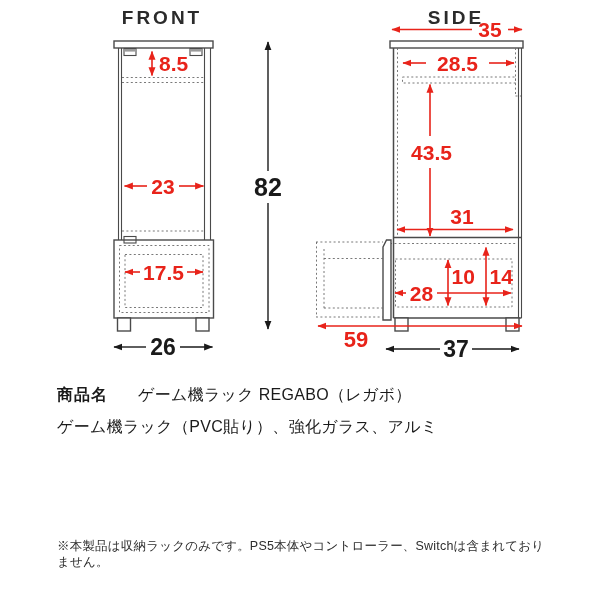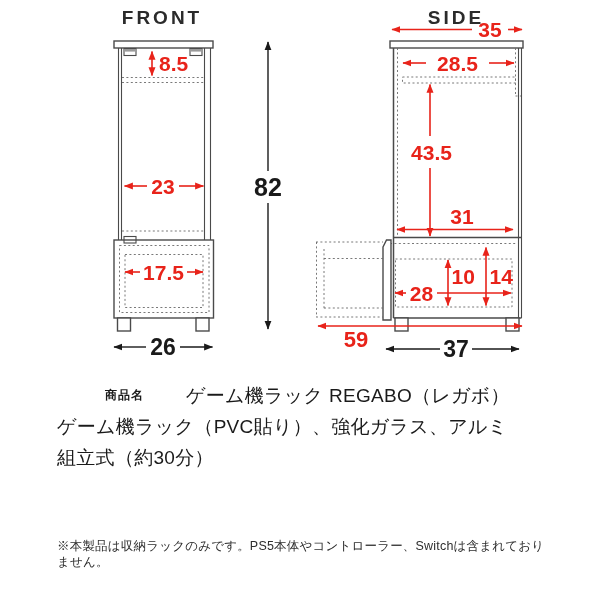--- a/index.html
+++ b/index.html
@@ -18,22 +18,22 @@
   .wood{fill:#ffffff;stroke:#4a4a4a;stroke-width:1.4;}
   .wline{stroke:#4a4a4a;stroke-width:1.1;fill:none;}
   .wline2{stroke:#4a4a4a;stroke-width:1.5;fill:none;}
   .dotted{stroke:#6a6a6a;stroke-width:0.9;fill:none;stroke-dasharray:2 2.4;}
   .rline{stroke:#e8231a;stroke-width:1.6;fill:none;}
   .bline{stroke:#1a1a1a;stroke-width:1.4;fill:none;}
   .grayfill{stroke:#9a9a9a;stroke-width:2.6;fill:none;}
 
   .spec-table{position:absolute;left:57px;top:380px;}
   .spec-row{display:flex;align-items:center;height:31.4px;}
-  .spec-label{width:81px;font-size:12px;font-weight:700;color:#1a1a1a;letter-spacing:1px;flex:none;margin-left:48px;}
-  .spec-value{font-size:19px;color:#1a1a1a;letter-spacing:0.3px;white-space:nowrap;}
+  .spec-label{width:81px;font-size:16px;font-weight:700;color:#1a1a1a;letter-spacing:1px;flex:none;}
+  .spec-value{font-size:16px;color:#1a1a1a;letter-spacing:0.3px;white-space:nowrap;}
   .footnotes{position:absolute;left:57px;top:539px;width:492px;font-size:12.5px;line-height:15.8px;color:#2e2e2e;letter-spacing:0.2px;}
 </style>
 </head>
 <body>
 
 <div>
 <svg width="600" height="372" viewBox="0 0 600 372">
   <defs>
     <marker id="mr" viewBox="0 0 10 10" refX="9.3" refY="5" markerWidth="9" markerHeight="9" orient="auto-start-reverse" markerUnits="userSpaceOnUse">
       <path d="M0,1.1 L10,5 L0,8.9 z" fill="#e8231a"></path>
@@ -171,21 +171,20 @@
 
 <div class="spec-table">
   <div class="spec-row">
     <div class="spec-label">商品名</div>
     <div class="spec-value">ゲーム機ラック REGABO（レガボ）</div>
   </div>
   <div class="spec-row">
     <div class="spec-value">ゲーム機ラック（PVC貼り）、強化ガラス、アルミ</div>
   </div>
   <div class="spec-row">
-    <div class="spec-value">組立式（約30分）</div>
   </div>
 </div>
 
 
 <div class="footnotes">
   <div>※本製品は収納ラックのみです。PS5本体やコントローラー、Switchは含まれておりません。</div>
 </div>
 </div>
 
 </body></html>

